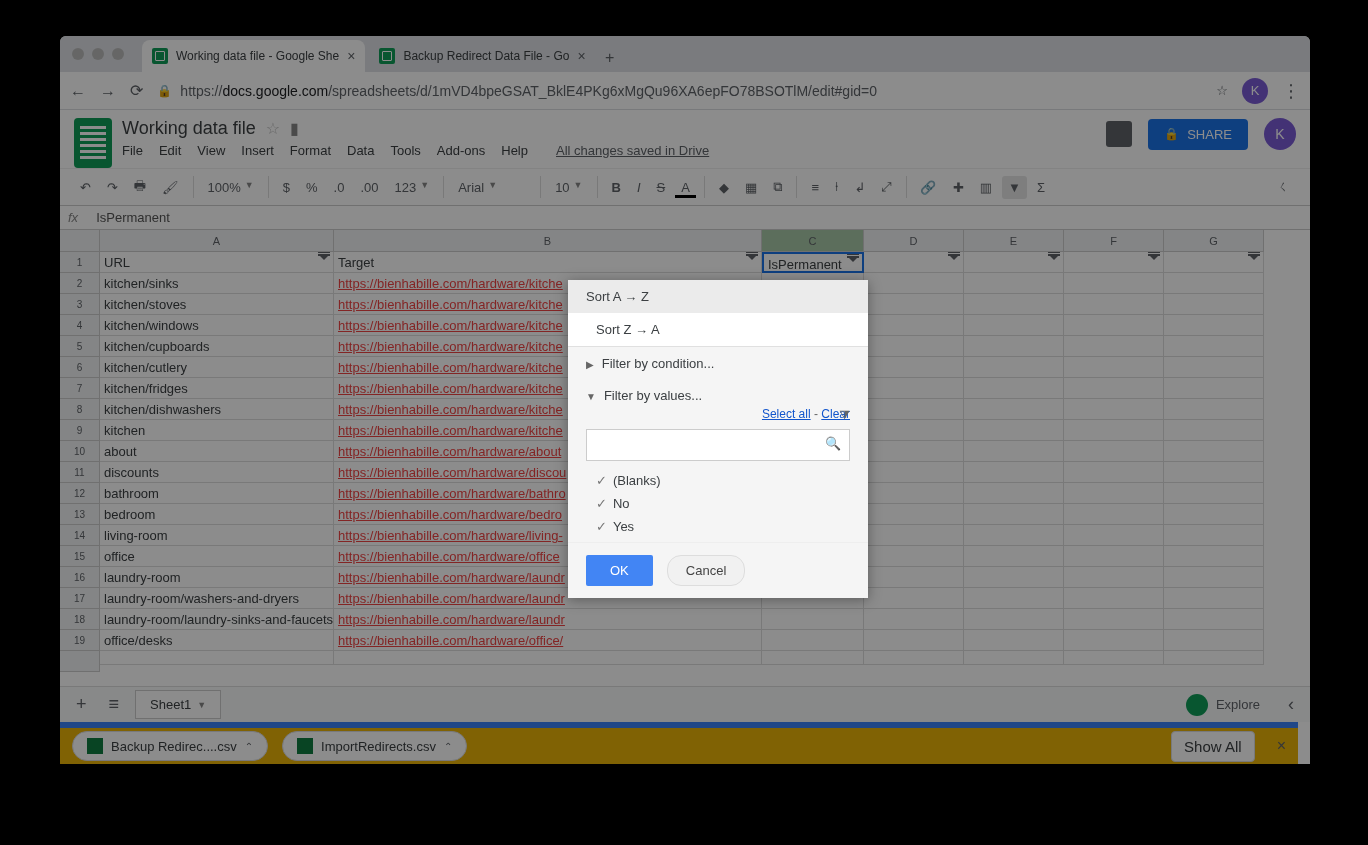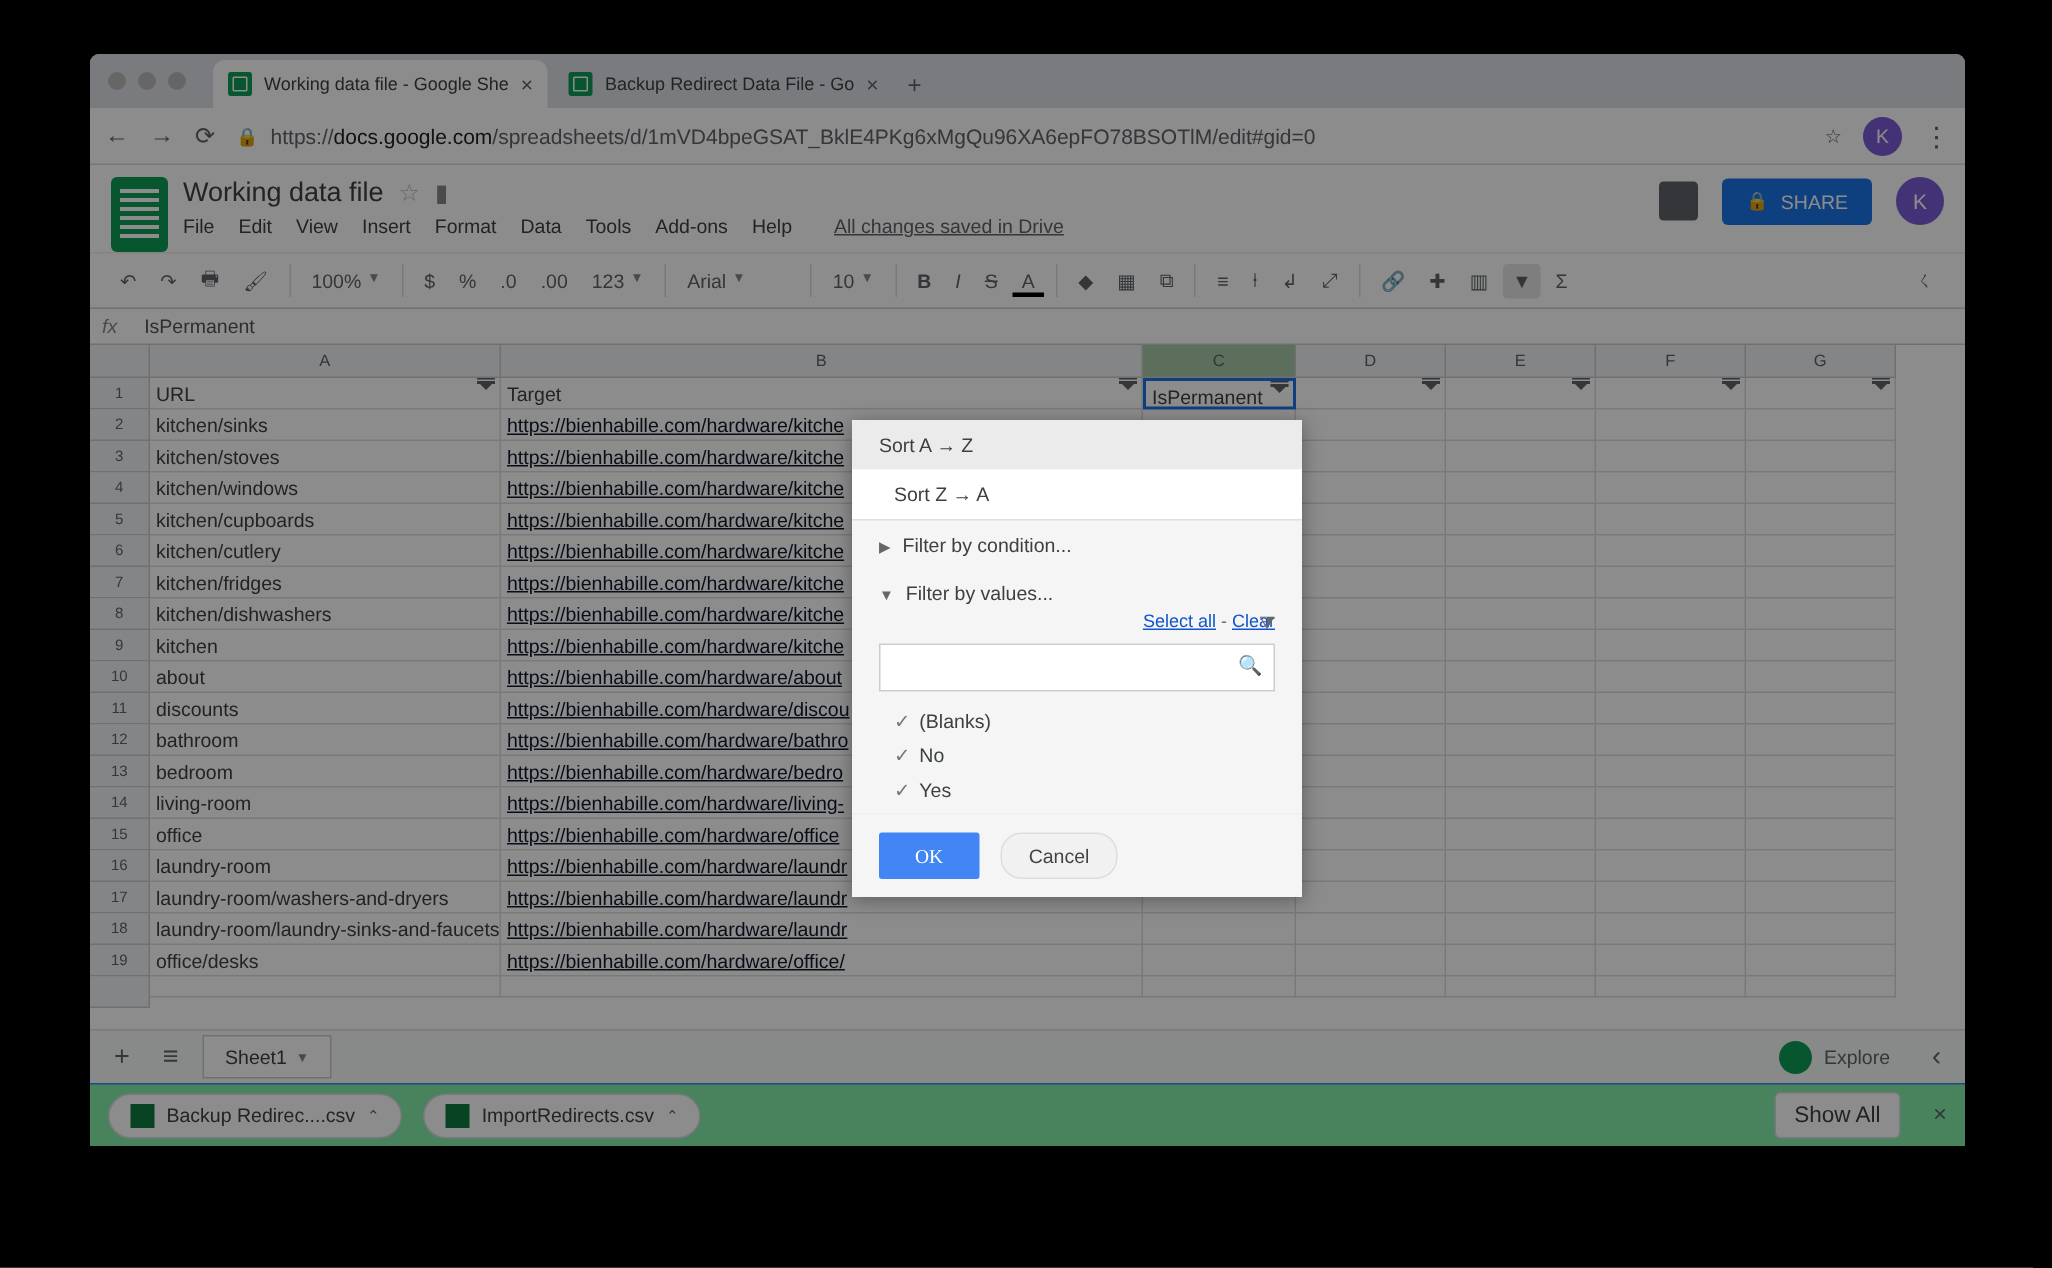--- a/index.html
+++ b/index.html
@@ -62,53 +62,53 @@
 .colh { background:#f1f3f4; border-right:1px solid #ccc; border-bottom:1px solid #ccc; text-align:center; font-size:11px; color:#5f6368; line-height:22px; }
 .colh.sel { background:#a8c8a8; }
 .cA { width:234px; } .cB { width:428px; } .cC { width:102px; } .cD { width:100px; } .cE { width:100px; } .cF { width:100px; } .cG { width:100px; }
 .row { display:flex; height:21px; }
 .rownum { width:40px; background:#f1f3f4; border-right:1px solid #ccc; border-bottom:1px solid #ccc; text-align:center; font-size:10px; color:#5f6368; line-height:21px; }
 .cell { border-right:1px solid #ddd; border-bottom:1px solid #ddd; padding:0 4px; font-size:13px; line-height:21px; overflow:hidden; white-space:nowrap; }
 .hdrcell { font-weight:400; position:relative; }
 .filticon { position:absolute; right:4px; top:3px; width:0; height:0; border-left:5px solid transparent; border-right:5px solid transparent; border-top:5px solid #5f6368; }
 .filticon::before { content:""; position:absolute; left:-6px; top:-9px; width:12px; height:2px; background:#5f6368; box-shadow:0 3px 0 #5f6368; }
 .selC { border:2px solid #1a73e8; }
-.link { color:#0f172a; text-decoration:underline; }
+.link { color:#ef4444; text-decoration:underline; }
 .row.last .cell { height:14px; }
 
 
 .dropdown { position:absolute; left:568px; top:280px; width:300px; background:#fff; box-shadow:0 2px 12px rgba(0,0,0,0.35); z-index:50; font-size:13px; color:#3c4043; }
 .dd-item { padding:9px 18px; }
 .dd-item.hover { background:#fff;padding-left:28px; }
 .dd-item.dim {}
 .dd-sep { height:1px; background:#e0e0e0; }
 .dd-values { padding:8px 18px 4px 18px; }
 .dd-links { font-size:12px; margin:4px 0 8px 0;text-align:right; }
 .dd-links a { color:#1155cc; text-decoration:underline; }
 .dd-links span { color:#666; }
 .dd-search { position:relative; margin-bottom:8px; }
 .dd-search input { width:100%; height:32px; border:1px solid #ccc; padding:0 30px 0 8px; font-size:13px; }
 .dd-search .mag { position:absolute; right:8px; top:7px; color:#5f6368; }
 .dd-ck { padding:4px 0 4px 10px; color:#3c4043; }
 .dd-ck .chk { color:#777; margin-right:6px; }
 .dd-ftr { padding:12px 18px; display:flex; gap:14px; border-top:1px solid #eee; }
-.dd-ok { background:#4285f4; color:#fff; border:none; padding:7px 24px; border-radius:2px; font-size:13px;font-family:Liberation Serif, serif; }
+.dd-ok { background:#4285f4; color:#fff; border:none; padding:7px 24px; border-radius:2px; font-size:13px; }
 .dd-cancel { background:#f1f1f1; border:1px solid #ddd; padding:7px 18px; border-radius:14px; font-size:13px; color:#444; }
 .dd-arrow { color:#666; margin-right:8px; font-size:10px; }
 .dd-filter-icon { position:absolute; right:18px; top:8px; color:#3c4043; }
 
 
 .sheettabs { position:absolute; bottom:42px; left:0; right:0; height:36px; border-top:1px solid #ddd; background:#f8f9fa; display:flex; align-items:center; padding:0 10px; gap:10px; }
 .stab { background:#fff; border:1px solid #ccc; padding:6px 14px; font-size:13px; display:flex; align-items:center; gap:6px; }
 .stbtn { color:#5f6368; font-size:18px; padding:0 6px; }
 .explore { margin-left:auto; display:flex; align-items:center; gap:8px; color:#5f6368; font-size:13px; padding:0 12px; }
 .explore .ex { width:22px; height:22px; background:#0f9d58; border-radius:50%; }
 
 
-.dlbar { position:absolute; bottom:0; left:0; right:0; height:42px; background:#86efac; border-top:1px solid #3b82f6; display:flex; align-items:center; padding:0 12px; gap:14px; }
+.dlbar { position:absolute; bottom:0; left:0; right:12px; height:42px; background:#eab308; border-top:6px solid #3b82f6; display:flex; align-items:center; padding:0 12px; gap:14px; }
 .dlitem { display:flex; align-items:center; gap:8px; background:#fff; border:1px solid #dadce0; border-radius:16px; padding:6px 14px; font-size:13px; }
 .dlitem .xl { width:16px; height:16px; background:#107c41; }
 .dlitem .caret { font-size:10px; color:#5f6368; }
 .showall { margin-left:auto; background:#fff; border:1px solid #dadce0; border-radius:4px; padding:6px 12px; font-size:15px; }
 .dlx { color:#5f6368; font-size:16px; margin-left:8px; }
 
 
 .overlay { position:absolute; inset:0; background:rgba(0,0,0,0.45); pointer-events:none; z-index:40; }
 </style>
 </head>

